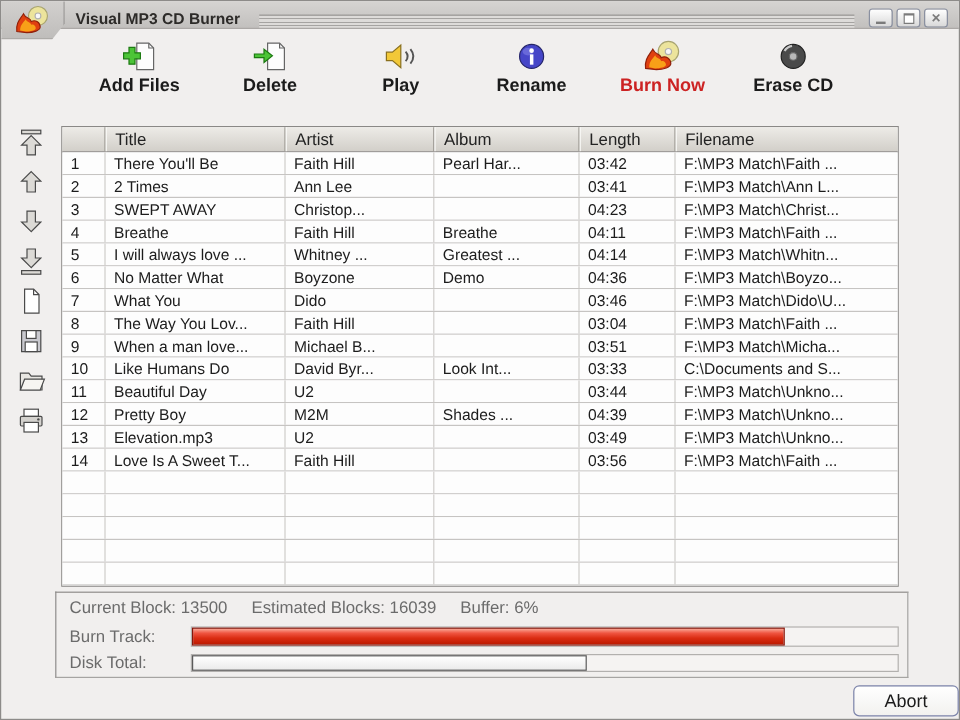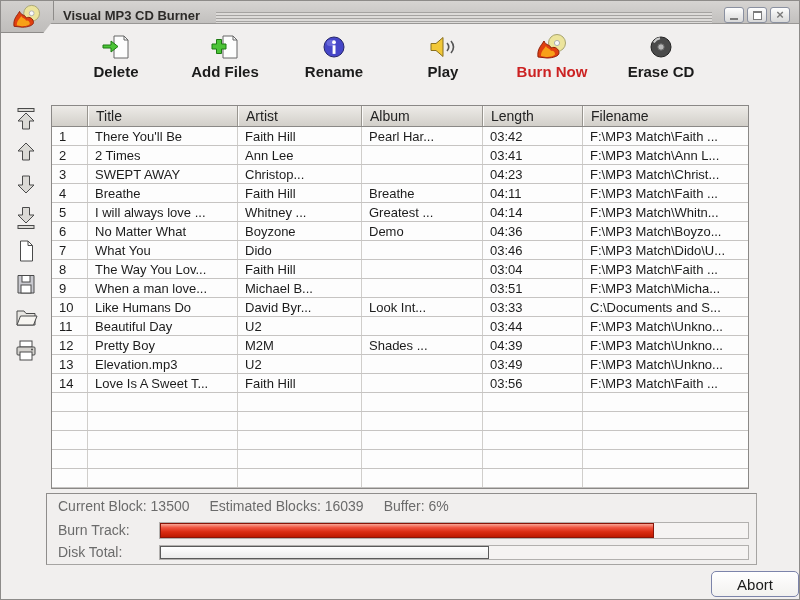--- a/index.html
+++ b/index.html
@@ -45,21 +45,21 @@
     font-size:14px;color:#232323;padding:2px 0 0 7px;box-sizing:border-box;
     white-space:nowrap;overflow:hidden;cursor:default;}
   .hcell:first-child{border-left:none;}
   .trow{display:flex;height:19px;border-bottom:1px solid #c6c4c2;background:#fdfdfd;box-sizing:border-box;}
   .cell{border-right:1px solid #d0cecb;padding:2px 0 0 7px;font-size:13px;color:#1c1c1c;
     white-space:nowrap;overflow:hidden;box-sizing:border-box;}
   .col-num{width:36px;}
   .col-title{width:150px;}
   .col-artist{width:124px;}
   .col-album{width:121px;}
-  .col-length{width:100px;}
+  .col-length{width:80px;}
   .col-filename{flex:1;border-right:none;}
   
   .statuspanel{position:absolute;left:45px;top:492px;width:711px;height:72px;
     border:1px solid #a6a4a2;border-top-color:#8f8d8b;border-left-color:#8f8d8b;
     box-sizing:border-box;background:#f1efee;}
   .statusline{height:21px;padding:4px 0 0 11px;font-size:14px;color:#6b6b6b;display:flex;gap:20px;}
   .progrow{display:flex;align-items:center;height:22px;}
   .proglabel{width:112px;padding-left:11px;font-size:14px;color:#6b6b6b;box-sizing:border-box;white-space:nowrap;}
   .groove{flex:1;margin-right:7px;border:1px solid #b2b0ae;background:#f5f3f2;box-sizing:border-box;}
   .groove.burn{height:17px;}
@@ -101,55 +101,55 @@
         </span>
     </div>
   </div>
 
   <div class="toolbar">
     <div class="tbtn">
       <span class="ticon">
         <svg width="32" height="28" viewBox="0 0 32 28">
           <path d="M14 3 H24 L28 7 V25 H14 Z" fill="#fdfdfd" stroke="#666"></path>
           <path d="M24 3 V7 H28" fill="none" stroke="#666"></path>
-          <path d="M3 12 H11 V8 L18 13.5 L11 19 V15 H3 Z" fill="#4cc437" stroke="#1d7a12"></path>
-        </svg>
-      </span>
-      <span class="tlabel">Delete</span>
+          <path d="M3 11 H7.5 V6.5 H12.5 V11 H17 V16 H12.5 V20.5 H7.5 V16 H3 Z" fill="#4cc437" stroke="#1d7a12"></path>
+        </svg>
+      </span>
+      <span class="tlabel">Add Files</span>
     </div>
     <div class="tbtn">
       <span class="ticon">
         <svg width="32" height="28" viewBox="0 0 32 28">
           <path d="M14 3 H24 L28 7 V25 H14 Z" fill="#fdfdfd" stroke="#666"></path>
           <path d="M24 3 V7 H28" fill="none" stroke="#666"></path>
-          <path d="M3 11 H7.5 V6.5 H12.5 V11 H17 V16 H12.5 V20.5 H7.5 V16 H3 Z" fill="#4cc437" stroke="#1d7a12"></path>
-        </svg>
-      </span>
-      <span class="tlabel">Add Files</span>
+          <path d="M3 12 H11 V8 L18 13.5 L11 19 V15 H3 Z" fill="#4cc437" stroke="#1d7a12"></path>
+        </svg>
+      </span>
+      <span class="tlabel">Delete</span>
+    </div>
+    <div class="tbtn">
+      <span class="ticon">
+        <svg width="30" height="28" viewBox="0 0 30 28">
+          <path d="M3 10.5 V17.5 H8 L15 23.5 V4.5 L8 10.5 Z" fill="#f2c838" stroke="#8a701e"></path>
+          <path d="M19 10 q3.5 4 0 8" fill="none" stroke="#555" stroke-width="1.6"></path>
+          <path d="M23 8 q5 6 0 12" fill="none" stroke="#555" stroke-width="1.6"></path>
+        </svg>
+      </span>
+      <span class="tlabel">Play</span>
     </div>
     <div class="tbtn">
       <span class="ticon">
         <svg width="28" height="28" viewBox="0 0 28 28">
           <circle cx="14" cy="14" r="10" fill="#4646c8" stroke="#26266a"></circle>
           <ellipse cx="11" cy="10" rx="4.5" ry="3.2" fill="#8585e8" opacity="0.55"></ellipse>
           <circle cx="14" cy="9.2" r="1.9" fill="#fff"></circle>
           <rect x="12.6" y="12.3" width="2.9" height="8.6" fill="#fff"></rect>
         </svg>
       </span>
       <span class="tlabel">Rename</span>
-    </div>
-    <div class="tbtn">
-      <span class="ticon">
-        <svg width="30" height="28" viewBox="0 0 30 28">
-          <path d="M3 10.5 V17.5 H8 L15 23.5 V4.5 L8 10.5 Z" fill="#f2c838" stroke="#8a701e"></path>
-          <path d="M19 10 q3.5 4 0 8" fill="none" stroke="#555" stroke-width="1.6"></path>
-          <path d="M23 8 q5 6 0 12" fill="none" stroke="#555" stroke-width="1.6"></path>
-        </svg>
-      </span>
-      <span class="tlabel">Play</span>
     </div>
     <div class="tbtn">
       <span class="ticon">
         <svg width="38" height="28" viewBox="0 0 32 28">
           <circle cx="21" cy="10" r="8.5" fill="#ece49c" stroke="#a8a470"></circle>
           <circle cx="21" cy="10" r="2.6" fill="#f8f8f8" stroke="#b0b0b0"></circle>
           <path d="M2 24 C1 16 5 13 8 8 C10 13 14 11 15 15 C19 13 23 16 23 20 C23 23 17 25 11 25 Z" fill="#e04010" stroke="#90200a"></path>
           <path d="M5 23 C5 18 8 16 10 13 C11 16 14 15 15 18 C17 17 19 19 19 21 C19 23 14 24 10 24 Z" fill="#f8a018"></path>
         </svg>
       </span>

